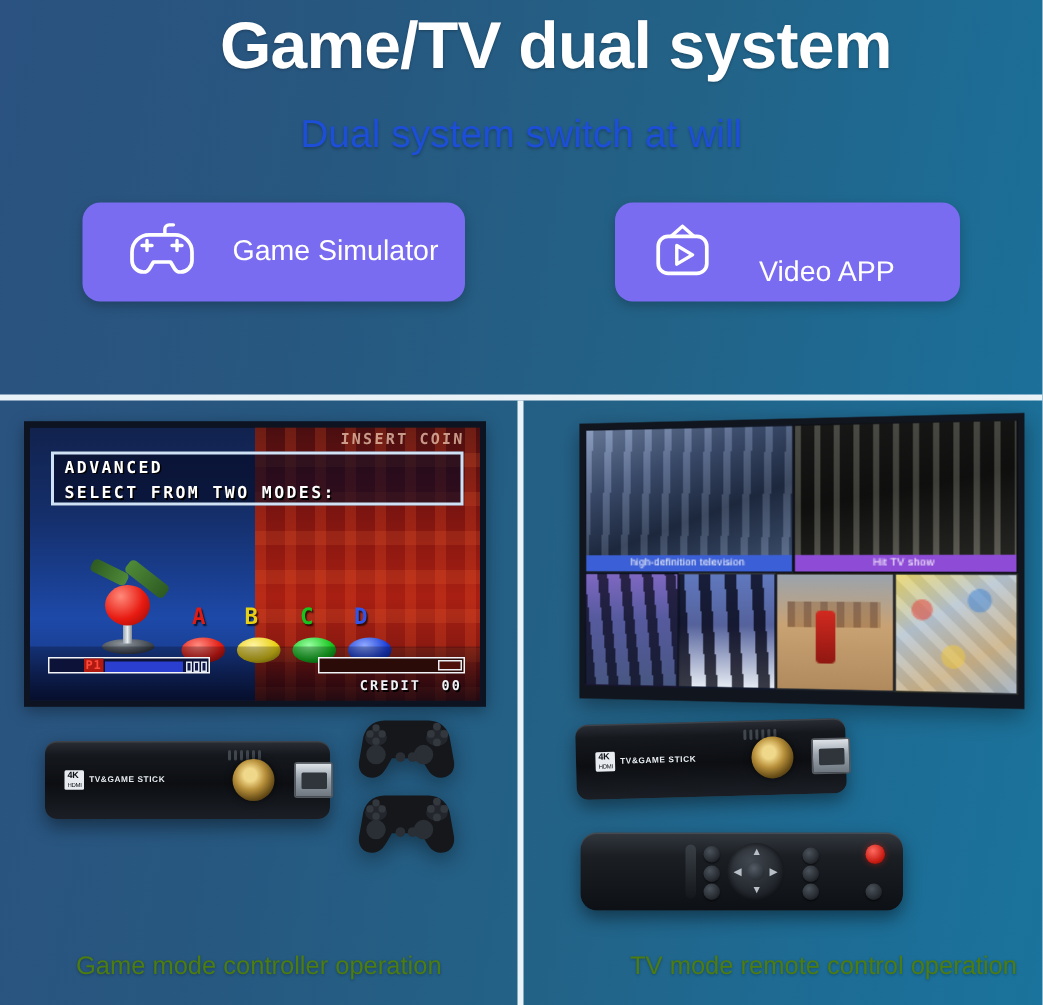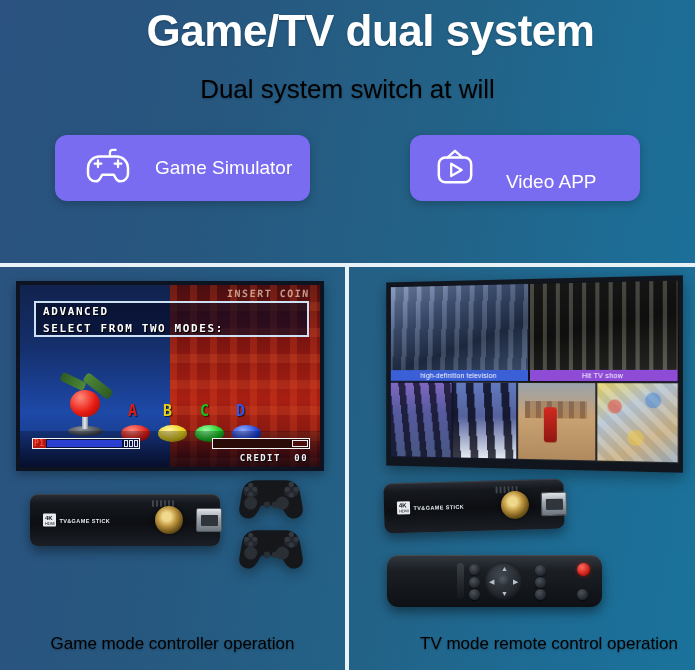--- a/index.html
+++ b/index.html
@@ -12,21 +12,21 @@
 
   
   #header { padding-top:8px; text-align:center; }
   #title {
     font-size:44px; font-weight:bold; color:#ffffff;
     letter-spacing:-0.5px; line-height:1.05;
     text-shadow:0 1px 2px rgba(0,0,0,.28);
     margin-left:46px;
   }
   #subtitle {
-    margin-top:20px; font-size:26px; color:#000000; font-weight:400;
+    margin-top:20px; font-size:26px; color:#1d4ed8; font-weight:400;
     text-shadow:0 1px 2px rgba(0,0,0,.25);
   }
 
   
   #mode-buttons {
     margin-top:30px; display:flex; justify-content:space-between;
     padding:0 55px;
     gap:12px;
   }
   .mode-btn {
@@ -55,21 +55,21 @@
     background:#eaf3f8;
   }
 
   
   .panel { position:absolute; top:267px; height:403px; }
   #panel-game { left:0; width:345px; }
   #panel-tv   { left:349px; width:400px; }
 
   .panel-caption {
     position:absolute; bottom:16px; width:100%; text-align:center;
-    font-size:17px; color:#000000;
+    font-size:17px; color:#4d7c0f;
     text-shadow:0 1px 2px rgba(0,0,0,.3);
   }
 
   
   #arcade-tv {
     position:absolute; left:16px; top:14px; width:308px; height:190px;
     background:#0a0d18; border:4px solid #0d1320;
     box-shadow:0 3px 10px rgba(0,0,0,.35);
     overflow:hidden;
   }
@@ -135,21 +135,21 @@
     font-size:15px; font-weight:bold; top:117px;
     text-shadow:1px 1px 1px rgba(0,0,0,.7);
   }
   #hud-bottom {
     position:absolute; left:0; bottom:0; width:100%; height:36px;
     background:linear-gradient(180deg, rgba(0,0,10,.25), rgba(0,0,15,.72));
   }
   #p1-bar {
     position:absolute; left:12px; bottom:18px; width:108px; height:11px;
     border:1px solid #f2f4f8; background:#0d1338;
-    display:flex; align-items:center;
+    display:flex; align-items:flex-end;padding-left:23px;
   }
   #p1-label {
     font-family:"DejaVu Sans Mono", monospace; font-size:8px;
     font-weight:bold; color:#ff4b3c; letter-spacing:.5px;
     background:#b01a10; padding:0 1px; line-height:9px;
   }
   #p1-fill { flex:1; height:7px; margin-left:1px; background:#2a3fd0; }
   #p1-ticks { display:flex; gap:1px; margin-left:2px; margin-right:1px; }
   #p1-ticks i { display:block; width:4px; height:7px; background:#12194a; border:1px solid #dfe6ee; }
   #credit-bar {

